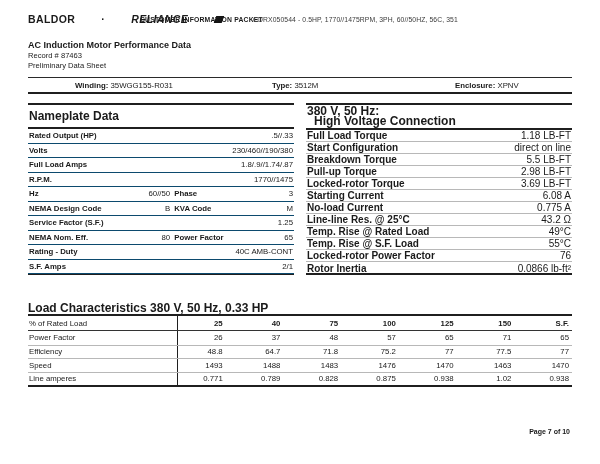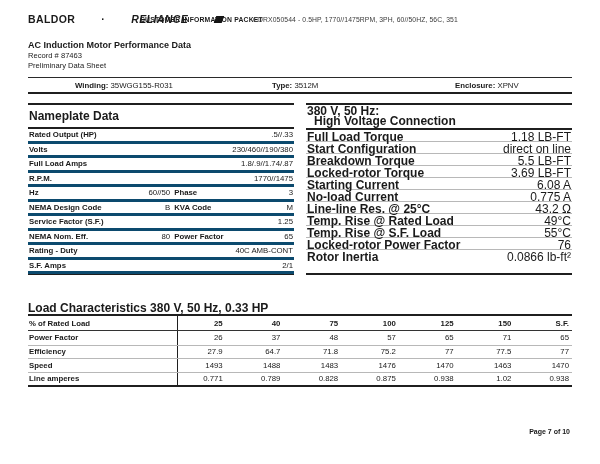--- a/index.html
+++ b/index.html
@@ -36,42 +36,42 @@
   .wp-winding { left: 47px; } .wp-type { left: 244px; } .wp-enclosure { left: 427px; }
 
   
   .columns { position: absolute; left: 28px; top: 103px; width: 544px; height: 172px; display: flex; gap: 12px; }
   .col { flex: 1; border-top: 2px solid #1f1f1f; border-bottom: 2px solid #1f1f1f;
          display: flex; flex-direction: column; }
   .col-heading { font-size: 12px; font-weight: bold; padding: 4px 0 4px 1px; border-bottom: 2px solid #1f1f1f; }
   .col-heading.two-line { padding: 2px 0 2px 1px; line-height: 9.6px; }
   .col-heading .indent { padding-left: 7px; }
   .rows { display: flex; flex-direction: column; }
-  .np-row { height: 14.5px; display: flex; align-items: center; border-bottom: 3px solid #0c4a6e;
+  .np-row { height: 14.5px; display: flex; align-items: center; border-bottom: 1px solid #0c4a6e;
             font-size: 7.8px; padding: 0 1px; }
   .np-row .lab { font-weight: bold; white-space: nowrap; }
   .np-row .val { margin-left: auto; white-space: nowrap; }
   .np-row .half { display: flex; }
   .np-row .h1 { width: 55%; padding-right: 4px; }
   .np-row .h2 { width: 45%; }
-  .hv-row { height: 12px; display: flex; border-bottom: 1px solid #b8b8b8;
-            font-size: 12px; padding: 0 1px; }
+  .hv-row { height: 12px; display: flex; align-items: center; border-bottom: 1px solid #b8b8b8;
+            font-size: 10px; padding: 0 1px; }
   .hv-row:last-child { border-bottom: none; }
   .hv-row .lab { font-weight: bold; white-space: nowrap; }
   .hv-row .val { margin-left: auto; white-space: nowrap; }
 
   
   .load-title { position: absolute; left: 28px; top: 301px; font-size: 12px; font-weight: bold; }
   .load-table { position: absolute; left: 28px; top: 314px; width: 544px;
                 border-top: 2px solid #1f1f1f; border-bottom: 2px solid #1f1f1f; }
   .lt-row { display: flex; align-items: stretch; font-size: 7.8px; }
   .lt-row.header { height: 15px; font-weight: bold; border-bottom: 1.5px solid #333333; }
   .lt-row.data { height: 13.5px; }
   .lt-row.data + .lt-row.data { border-top: 1px solid #b8b8b8; }
-  .lt-label { width: 150px; border-right: 1.5px solid #1f1f1f; font-weight: bold;
+  .lt-label { width: 150px; border-right: 1.5px solid #1f1f1f; font-weight: normal;
               display: flex; align-items: center; padding-left: 1px; }
   .lt-cell { flex: 1; display: flex; align-items: center; justify-content: flex-end; padding-right: 13px; }
   .lt-cell.last { padding-right: 3px; }
 
   .footer { position: absolute; top: 428px; right: 30px; font-size: 7px; font-weight: bold; }
 </style>
 </head>
 <body>
 
 <div class="page">
@@ -180,20 +180,24 @@
             <span class="lab">Full Load Torque</span>
             <span class="val">1.18 LB-FT</span>
           </div>
           <div class="hv-row">
             <span class="lab">Start Configuration</span>
             <span class="val">direct on line</span>
           </div>
           <div class="hv-row">
             <span class="lab">Breakdown Torque</span>
             <span class="val">5.5 LB-FT</span>
+          </div>
+          <div class="hv-row">
+            <span class="lab">Pull-up Torque</span>
+            <span class="val">2.98 LB-FT</span>
           </div>
           <div class="hv-row">
             <span class="lab">Locked-rotor Torque</span>
             <span class="val">3.69 LB-FT</span>
           </div>
           <div class="hv-row">
             <span class="lab">Starting Current</span>
             <span class="val">6.08 A</span>
           </div>
           <div class="hv-row">
@@ -241,21 +245,21 @@
         <div class="lt-cell">26</div>
         <div class="lt-cell">37</div>
         <div class="lt-cell">48</div>
         <div class="lt-cell">57</div>
         <div class="lt-cell">65</div>
         <div class="lt-cell">71</div>
         <div class="lt-cell last">65</div>
       </div>
       <div class="lt-row data">
         <div class="lt-label">Efficiency</div>
-        <div class="lt-cell">27.9</div>
+        <div class="lt-cell">48.8</div>
         <div class="lt-cell">64.7</div>
         <div class="lt-cell">71.8</div>
         <div class="lt-cell">75.2</div>
         <div class="lt-cell">77</div>
         <div class="lt-cell">77.5</div>
         <div class="lt-cell last">77</div>
       </div>
       <div class="lt-row data">
         <div class="lt-label">Speed</div>
         <div class="lt-cell">1493</div>

